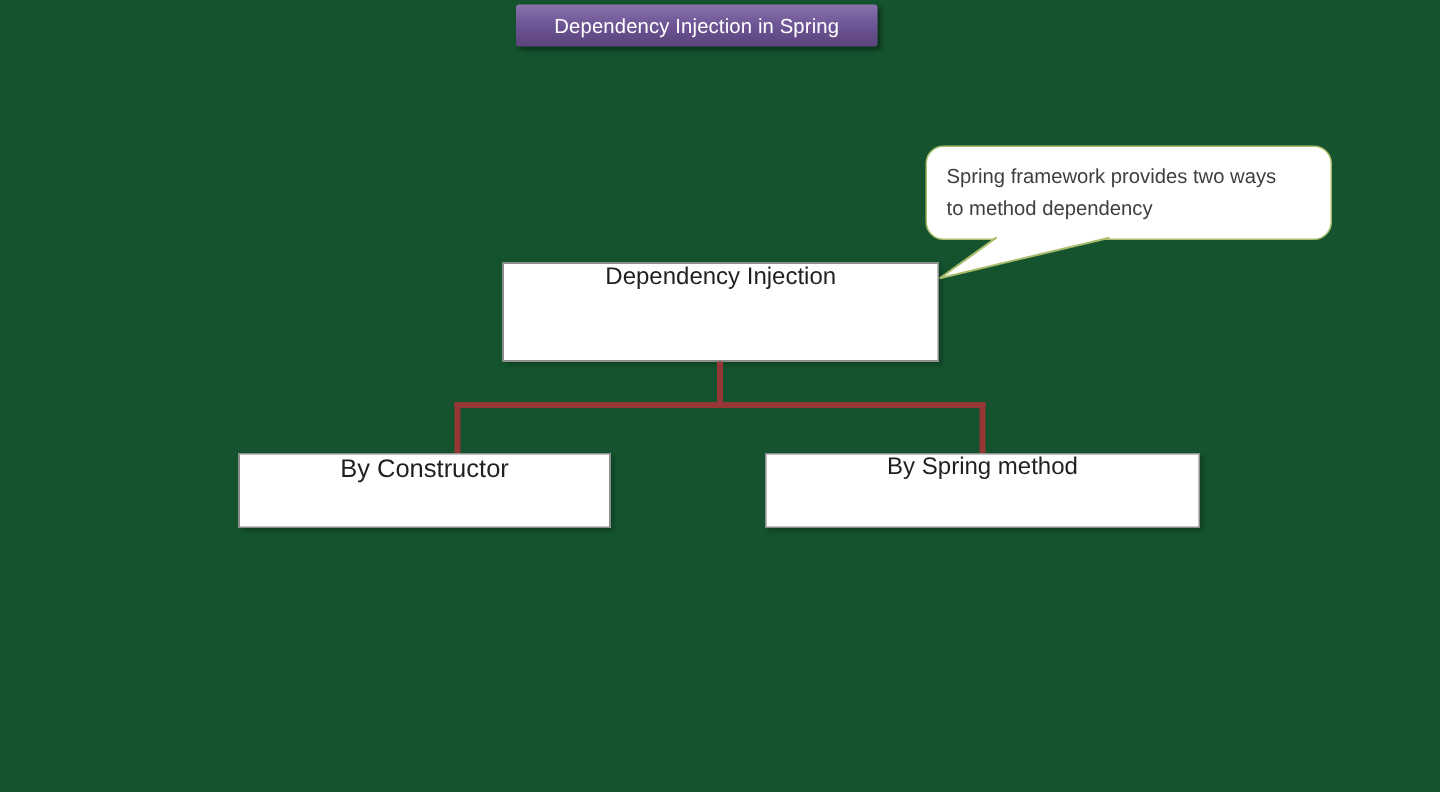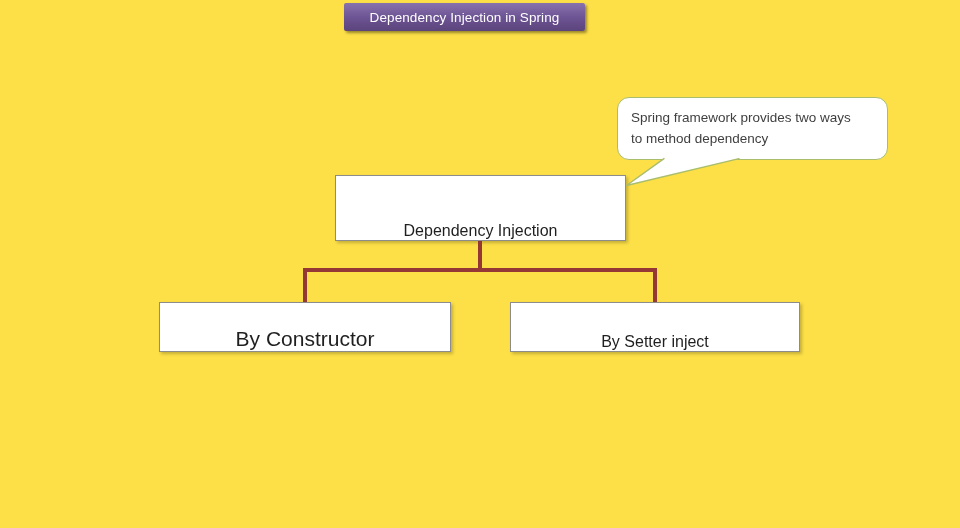--- a/index.html
+++ b/index.html
@@ -1,20 +1,20 @@
 <!DOCTYPE html>
 <html><head>
 <meta charset="utf-8">
 <style>
   html, body { margin: 0; padding: 0; background: #ffffff; }
   .canvas {
     position: relative;
     width: 960px;
     height: 528px;
-    background: #fde047;
+    background: #14532d;
     overflow: hidden;
     font-family: "Liberation Sans", sans-serif;
   }
 
   
   .banner {
     position: absolute;
     left: 344px; top: 3px;
     width: 241px; height: 28px;
     background: linear-gradient(180deg, #8872ac 0%, #6b5292 55%, #5c447b 100%);
@@ -51,26 +51,26 @@
     z-index: 2;
   }
 
   
   .node {
     position: absolute;
     box-sizing: border-box;
     background: #ffffff;
     border: 1px solid #8c8c8c;
     box-shadow: 2px 2px 3px rgba(0,0,0,0.22);
-    display: flex; align-items: flex-end; justify-content: center;
+    display: flex; align-items: flex-start; justify-content: center;
     color: #1f1f1f;
     text-align: center;
   }
   .node-root  { left: 335px; top: 175px; width: 291px; height: 66px; font-size: 16px; }
-  .node-left  { left: 159px; top: 302px; width: 292px; height: 50px; font-size: 21px; }
+  .node-left  { left: 159px; top: 302px; width: 248px; height: 50px; font-size: 17px; }
   .node-right { left: 510px; top: 302px; width: 290px; height: 50px; font-size: 16px; }
 
   
   .connector { position: absolute; background: #953735; }
   .conn-stem       { left: 478px; top: 241px; width: 4px;   height: 31px; }
   .conn-crossbar   { left: 303px; top: 268px; width: 354px; height: 4px;  }
   .conn-drop-left  { left: 303px; top: 268px; width: 4px;   height: 34px; }
   .conn-drop-right { left: 653px; top: 268px; width: 4px;   height: 34px; }
 </style>
 </head>
@@ -94,20 +94,20 @@
   <div class="connector conn-stem"></div>
   <div class="connector conn-crossbar"></div>
   <div class="connector conn-drop-left"></div>
   <div class="connector conn-drop-right"></div>
 
   <div class="node node-left">
     <span>By Constructor</span>
   </div>
 
   <div class="node node-right">
-    <span>By Setter inject</span>
+    <span>By Spring method</span>
   </div>
 
   <svg class="tail-svg" viewBox="0 0 960 528" xmlns="http://www.w3.org/2000/svg">
     <path d="M664 158.6 L626.5 185.5 L739 158.6" fill="#ffffff" stroke="#a9bd6c" stroke-width="1.4" stroke-linejoin="miter" stroke-linecap="round"></path>
   </svg>
 
 </div>
 
 </body></html>

